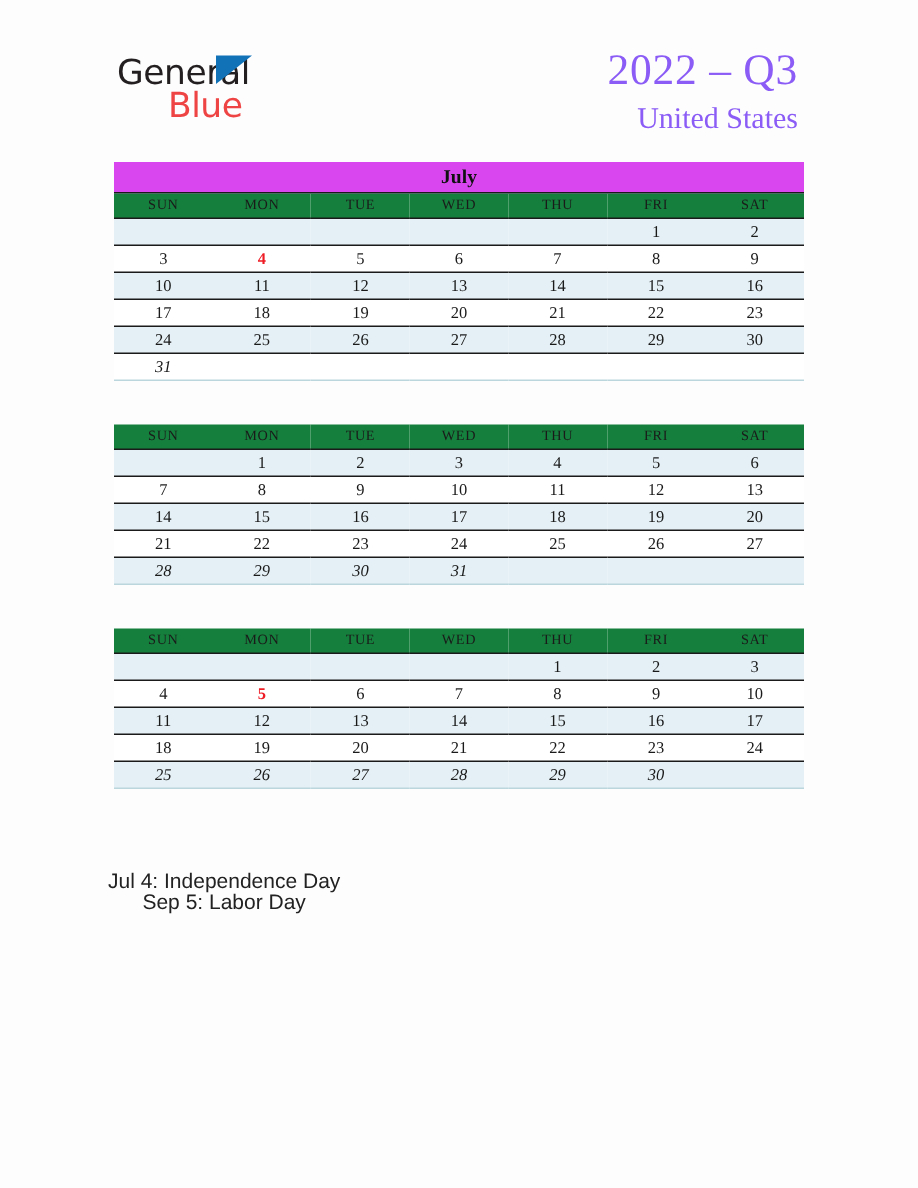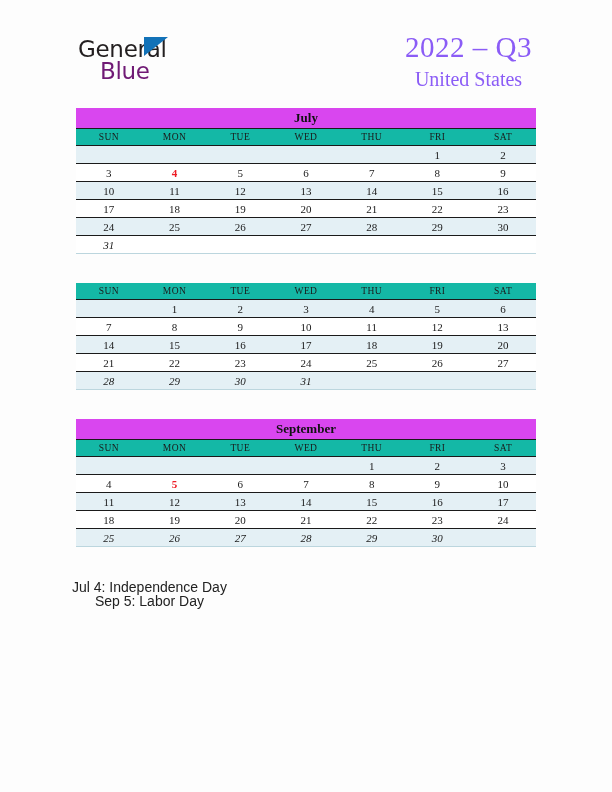--- a/index.html
+++ b/index.html
@@ -51,26 +51,26 @@
     left: 66px;
     top: 1px;
     width: 0;
     height: 0;
     border-top: 0 solid transparent;
     border-left: 24px solid #1272b8;
     border-bottom: 19px solid transparent;
   }
   .logo-blue {
     position: absolute;
-    left: 22px;
+    left: 34px;
     top: 22px;
     font-family: "DejaVu Sans", sans-serif;
     font-size: 23px;
     font-weight: 400;
-    color: #701a75;
+    color: #ef4444;
     letter-spacing: -0.3px;
   }
 
   .title-block {
     position: absolute;
     right: 80px;
     top: 30px;
     text-align: right;
     font-family: "Liberation Serif", serif;
     color: #8b5cf6;
@@ -79,21 +79,20 @@
     font-size: 29px;
     line-height: 34px;
     font-weight: 400;
     letter-spacing: 0.5px;
   }
   .title-sub {
     font-size: 20px;
     line-height: 26px;
     font-weight: 400;
     margin-top: 2px;
-    text-align: center;
   }
 
   
   .months {
     position: absolute;
     left: 76px;
     top: 108px;
     width: 460px;
   }
   .month-block {
@@ -116,21 +115,21 @@
     border-collapse: collapse;
     table-layout: fixed;
     font-family: "Liberation Serif", serif;
   }
   table.cal th {
     font-size: 9.5px;
     font-weight: normal;
     color: #1a1a1a;
     height: 16px;
     text-align: center;
-    background: #14b8a6;
+    background: #15803d;
     border-bottom: 1.4px solid #1a1a1a;
     letter-spacing: 0.4px;
     padding: 0;
   }
   table.cal td {
     font-size: 11px;
     color: #1a1a1a;
     height: 17px;
     text-align: center;
     padding: 0;
@@ -318,21 +317,20 @@
             <td>30</td>
             <td>31</td>
             <td></td>
             <td></td>
             <td></td>
           </tr>
         </tbody>
       </table>
     </div>
     <div class="month-block">
-      <div class="month-title">September</div>
       <table class="cal">
         <thead>
           <tr>
             <th>SUN</th>
             <th>MON</th>
             <th>TUE</th>
             <th>WED</th>
             <th>THU</th>
             <th>FRI</th>
             <th>SAT</th>

